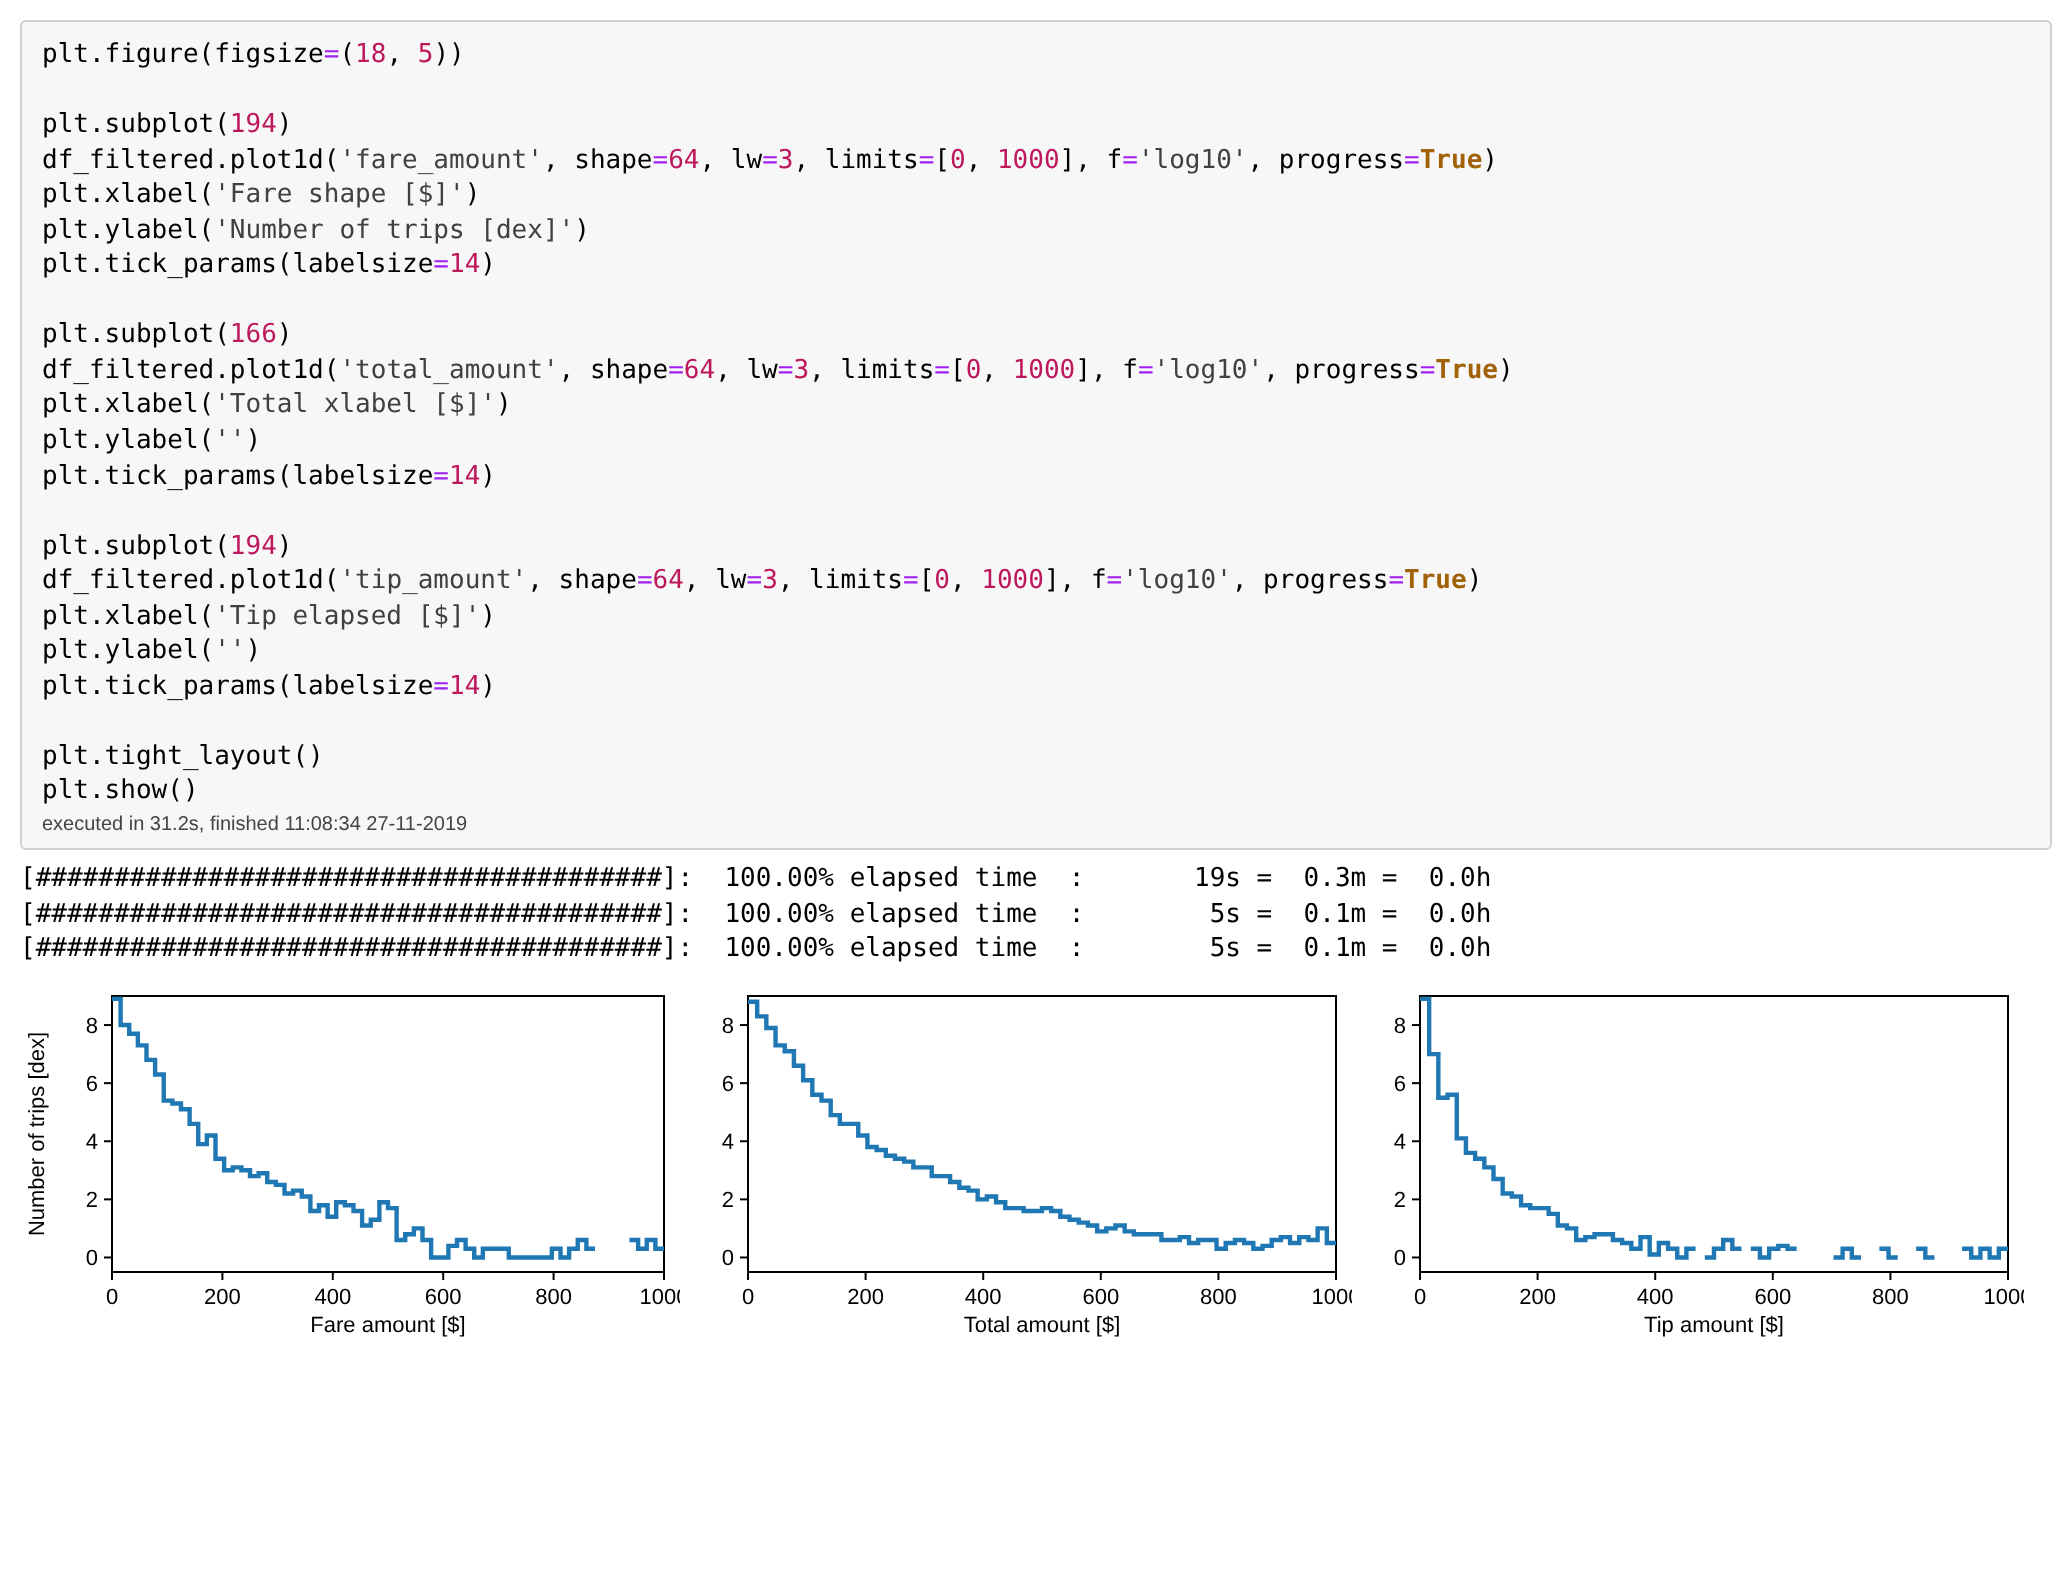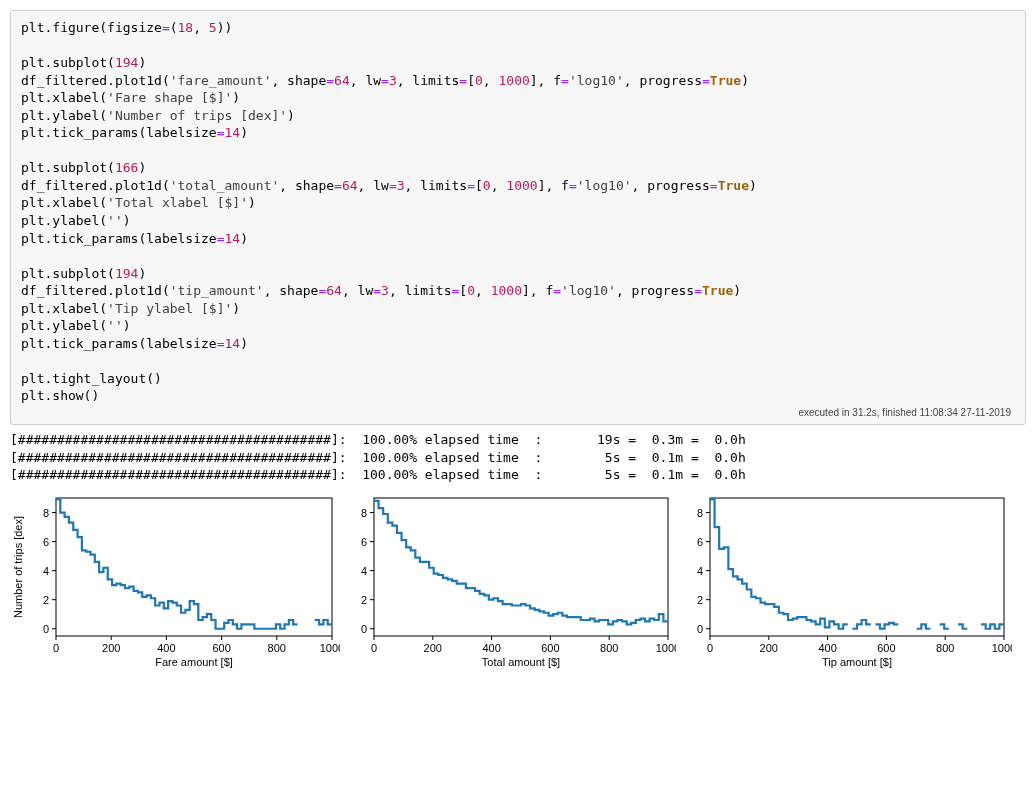--- a/index.html
+++ b/index.html
@@ -24,21 +24,20 @@
     font-size: 13px;
     line-height: 1.35;
     white-space: pre;
     overflow-x: auto;
   }
   .tok-kw { color: #a16207; font-weight: bold; text-align: center; }
   .tok-num { color: #be185d; }
   .tok-str { color: #404040; text-align: center; }
   .tok-op { color: #a020f0; }
   .exec-info {
-    text-align: right;
     font-size: 10px;
     color: #444;
     padding: 2px 4px 4px 0;
   }
   pre.output {
     margin: 6px 0 8px 0;
     font-family: "Menlo", "Consolas", "DejaVu Sans Mono", monospace;
     font-size: 13px;
     line-height: 1.35;
     white-space: pre;
@@ -69,21 +68,21 @@
 <span>plt.tick_params(labelsize</span><span class="tok-op">=</span><span class="tok-num">14</span><span>)</span>
 <span></span>
 <span>plt.subplot(</span><span class="tok-num">166</span><span>)</span>
 <span>df_filtered.plot1d(</span><span class="tok-str">'total_amount'</span><span>, shape</span><span class="tok-op">=</span><span class="tok-num">64</span><span>, lw</span><span class="tok-op">=</span><span class="tok-num">3</span><span>, limits</span><span class="tok-op">=</span><span>[</span><span class="tok-num">0</span><span>, </span><span class="tok-num">1000</span><span>], f</span><span class="tok-op">=</span><span class="tok-str">'log10'</span><span>, progress</span><span class="tok-op">=</span><span class="tok-kw">True</span><span>)</span>
 <span>plt.xlabel(</span><span class="tok-str">'Total xlabel [$]'</span><span>)</span>
 <span>plt.ylabel(</span><span class="tok-str">''</span><span>)</span>
 <span>plt.tick_params(labelsize</span><span class="tok-op">=</span><span class="tok-num">14</span><span>)</span>
 <span></span>
 <span>plt.subplot(</span><span class="tok-num">194</span><span>)</span>
 <span>df_filtered.plot1d(</span><span class="tok-str">'tip_amount'</span><span>, shape</span><span class="tok-op">=</span><span class="tok-num">64</span><span>, lw</span><span class="tok-op">=</span><span class="tok-num">3</span><span>, limits</span><span class="tok-op">=</span><span>[</span><span class="tok-num">0</span><span>, </span><span class="tok-num">1000</span><span>], f</span><span class="tok-op">=</span><span class="tok-str">'log10'</span><span>, progress</span><span class="tok-op">=</span><span class="tok-kw">True</span><span>)</span>
-<span>plt.xlabel(</span><span class="tok-str">'Tip ylabel [$]'</span><span>)</span>
+<span>plt.xlabel(</span><span class="tok-str">'Tip elapsed [$]'</span><span>)</span>
 <span>plt.ylabel(</span><span class="tok-str">''</span><span>)</span>
 <span>plt.tick_params(labelsize</span><span class="tok-op">=</span><span class="tok-num">14</span><span>)</span>
 <span></span>
 <span>plt.tight_layout()</span>
 <span>plt.show()</span></pre>
   <div class="exec-info">executed in 31.2s, finished 11:08:34 27-11-2019</div>
 </div>
 
 <pre class="output" id="progress-output">[########################################]:  100.00% elapsed time  :       19s =  0.3m =  0.0h
 [########################################]:  100.00% elapsed time  :        5s =  0.1m =  0.0h

